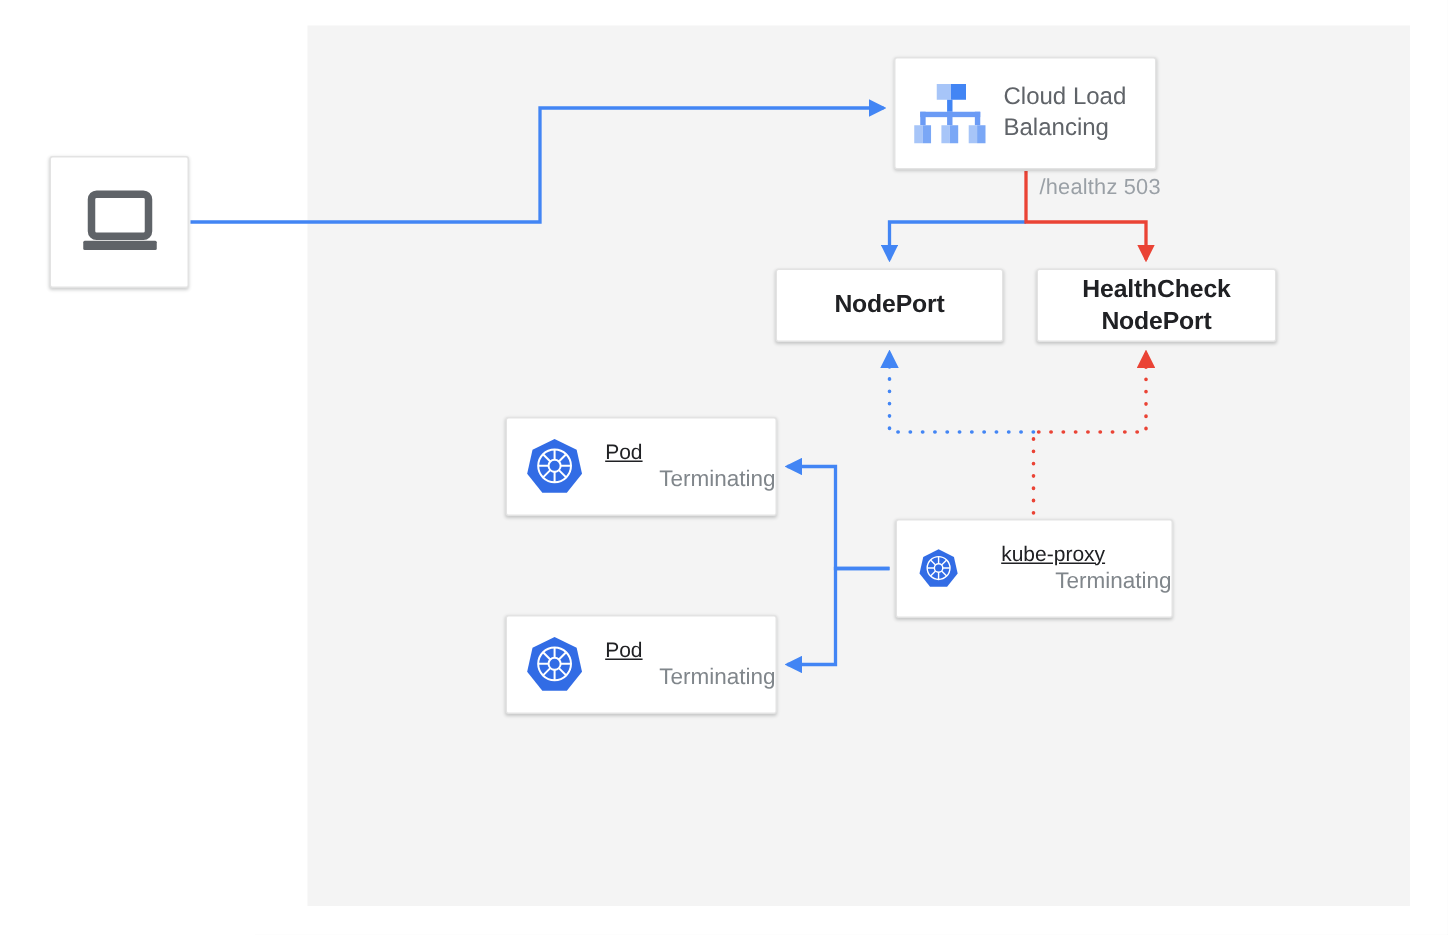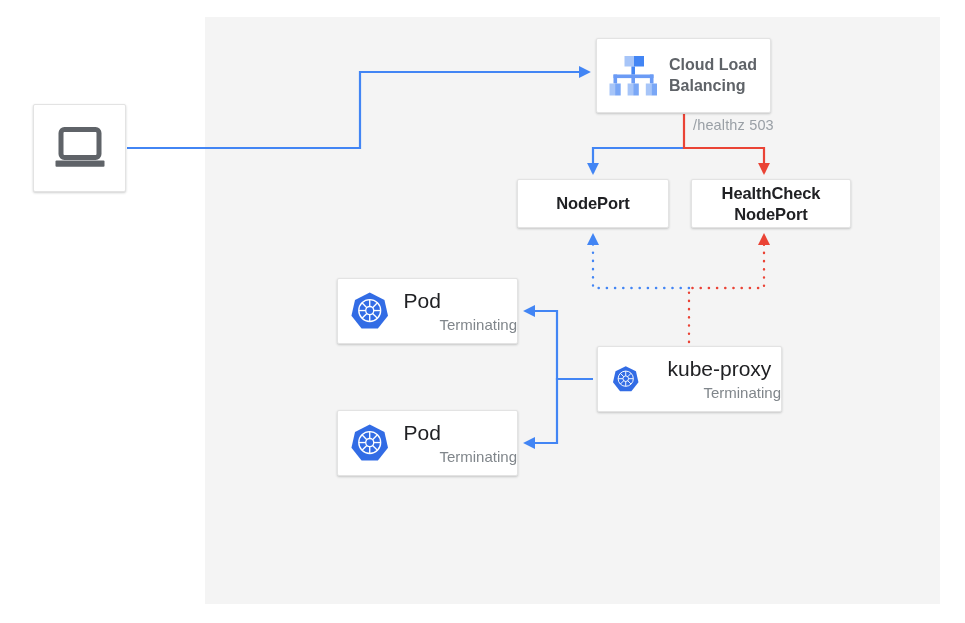--- a/index.html
+++ b/index.html
@@ -74,21 +74,20 @@
     top: 38px;
     width: 175px;
     height: 75px;
     padding-left: 9px;
     gap: 9px;
   }
   .card-clb .labels {
     display: flex;
     flex-direction: column;
     line-height: 1.26;
-    font-weight: bold;
   }
   .card-clb .title {
     font-size: 16px;
     color: #5f6368;
     white-space: nowrap;
   }
 
   
   .card-np {
     justify-content: center;
@@ -131,23 +130,24 @@
     height: 66px;
     padding-left: 14px;
     gap: 28px;
   }
   .kv-labels {
     display: flex;
     flex-direction: column;
     line-height: 1.2;
   }
   .kv-title {
-    font-size: 21px;
+    font-size: 14px;
     color: #202124;
     white-space: nowrap;
+    text-decoration: underline;
   }
   .kv-sub {
     font-size: 15px;
     color: #80868b;
     white-space: nowrap;
     margin-top: 2px;
     margin-left: 36px;
   }
 
   

